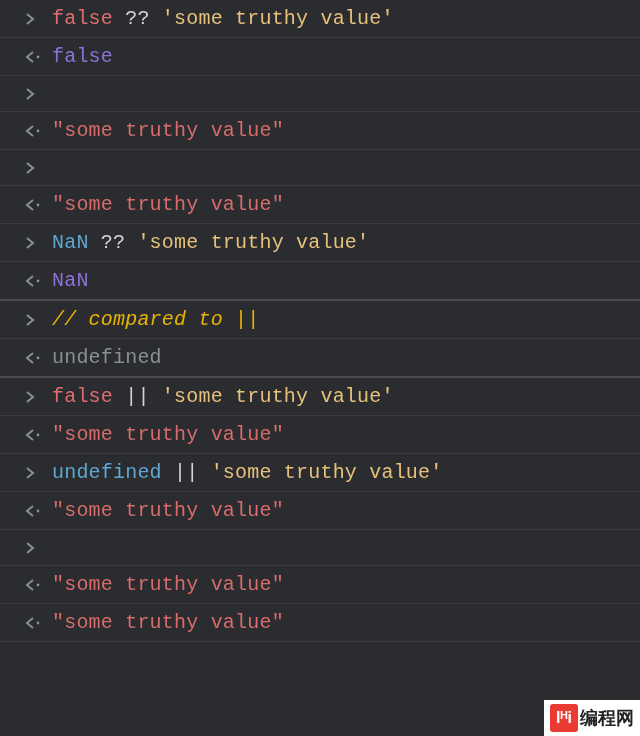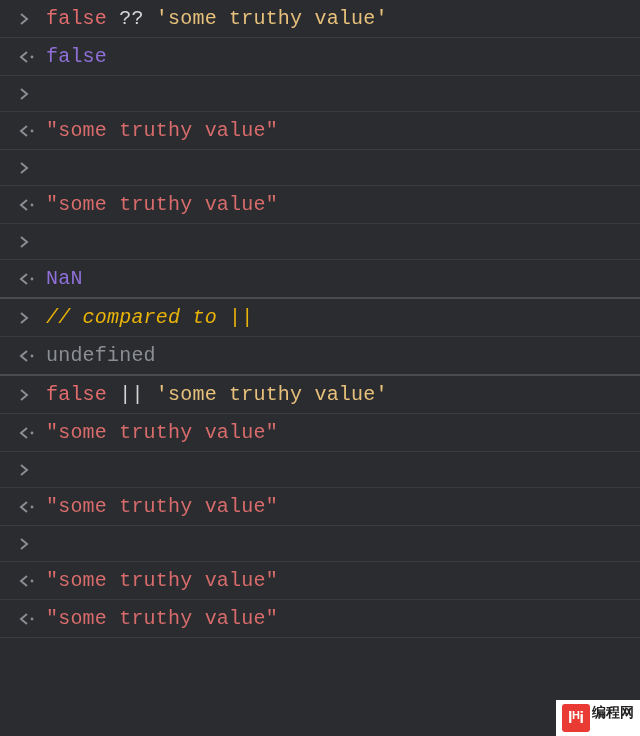--- a/index.html
+++ b/index.html
@@ -9,21 +9,21 @@
     font-size: 20px;
     color: #d4d4d4;
     width: 640px;
     height: 736px;
     overflow: hidden;
     position: relative;
   }
   .row {
     display: flex;
     align-items: center;
-    padding: 7px 8px 7px 18px;
+    padding: 7px 8px 7px 24px;
     border-bottom: 1px solid #3a3c3f;
     min-height: 36px;
   }
   .row.sep {
     border-bottom: 2px solid #494b4e;
   }
   .gutter {
     width: 28px;
     flex-shrink: 0;
     display: flex;
@@ -45,35 +45,36 @@
   .out-keyword  { color: #8f6fd8; }      
   .out-string   { color: #d86b6b; }
   .out-undef    { color: #8b8e93; }
   .watermark {
     position: absolute;
     right: 0;
     bottom: 0;
     background: #fff;
     padding: 4px 6px;
     display: flex;
+    align-items: center;
     gap: 2px;
     font-family: sans-serif;
   }
   .wm-icon {
     width: 28px; height: 28px;
     background: #e93b33;
     color: #fff;
     font-weight: bold;
     font-size: 16px;
     display: flex;
     align-items: center;
     justify-content: center;
     border-radius: 3px;
   }
-  .wm-text { font-size: 14px; font-weight: bold; color: #222; }
+  .wm-text { font-size: 18px; font-weight: bold; color: #222; }
 </style>
 </head>
 <body>
 
 <div id="console">
     <div class="row">
       <div class="gutter">
         <svg width="12" height="14" viewBox="0 0 12 14">
           <path d="M3 2 L9 7 L3 12" fill="none" stroke="#8b8e93" stroke-width="2"></path>
         </svg>
@@ -120,20 +121,21 @@
         </svg>
       </div>
       <div class="code"><span class="out-string">"some truthy value"</span></div>
     </div>
     <div class="row">
       <div class="gutter">
         <svg width="12" height="14" viewBox="0 0 12 14">
           <path d="M3 2 L9 7 L3 12" fill="none" stroke="#8b8e93" stroke-width="2"></path>
         </svg>
       </div>
+      <div class="code"><span class="tk-nan">NaN</span><span class="tk-op"> ?? </span><span class="tk-string">'some truthy value'</span></div>
     </div>
     <div class="row sep">
       <div class="gutter">
         <svg width="18" height="14" viewBox="0 0 18 14">
           <path d="M9 2 L3 7 L9 12" fill="none" stroke="#8b8e93" stroke-width="2"></path>
           <circle cx="14" cy="7" r="1.4" fill="#8b8e93"></circle>
         </svg>
       </div>
       <div class="code"><span class="out-keyword">NaN</span></div>
     </div>
@@ -170,20 +172,21 @@
         </svg>
       </div>
       <div class="code"><span class="out-string">"some truthy value"</span></div>
     </div>
     <div class="row">
       <div class="gutter">
         <svg width="12" height="14" viewBox="0 0 12 14">
           <path d="M3 2 L9 7 L3 12" fill="none" stroke="#8b8e93" stroke-width="2"></path>
         </svg>
       </div>
+      <div class="code"><span class="tk-undefined">undefined</span><span class="tk-op"> || </span><span class="tk-string">'some truthy value'</span></div>
     </div>
     <div class="row">
       <div class="gutter">
         <svg width="18" height="14" viewBox="0 0 18 14">
           <path d="M9 2 L3 7 L9 12" fill="none" stroke="#8b8e93" stroke-width="2"></path>
           <circle cx="14" cy="7" r="1.4" fill="#8b8e93"></circle>
         </svg>
       </div>
       <div class="code"><span class="out-string">"some truthy value"</span></div>
     </div>

